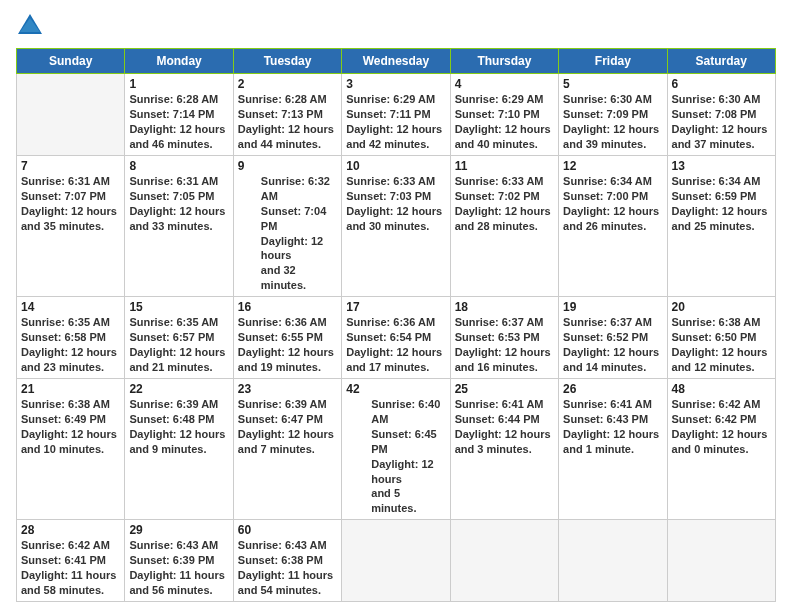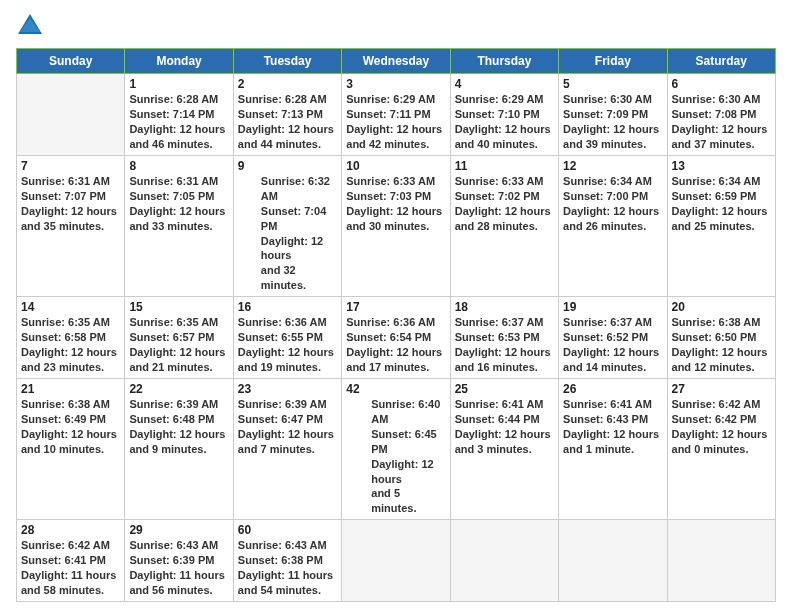--- a/index.html
+++ b/index.html
@@ -309,21 +309,21 @@
 and 3 minutes.</div>
           </td>
           <td>
             <span class="day-num">26</span>
             <div class="day-info" style="white-space: pre-line;">Sunrise: 6:41 AM
 Sunset: 6:43 PM
 Daylight: 12 hours
 and 1 minute.</div>
           </td>
           <td>
-            <span class="day-num">27</span>
+            <span class="day-num">48</span>
             <div class="day-info" style="white-space: pre-line;">Sunrise: 6:42 AM
 Sunset: 6:42 PM
 Daylight: 12 hours
 and 0 minutes.</div>
           </td>
         </tr>
         <tr>
           <td>
             <span class="day-num">28</span>
             <div class="day-info" style="white-space: pre-line;">Sunrise: 6:42 AM

